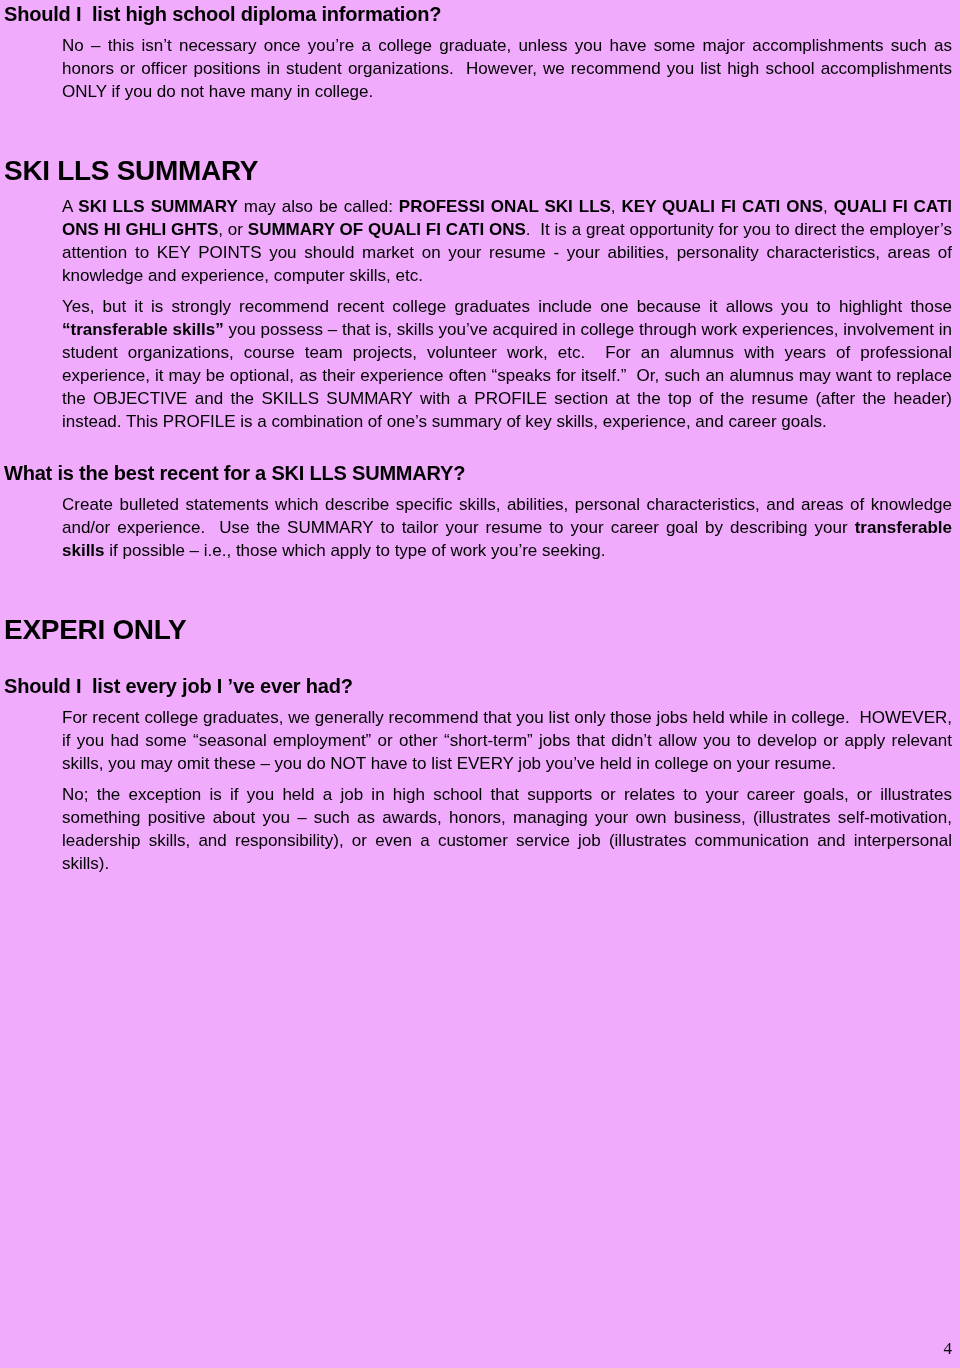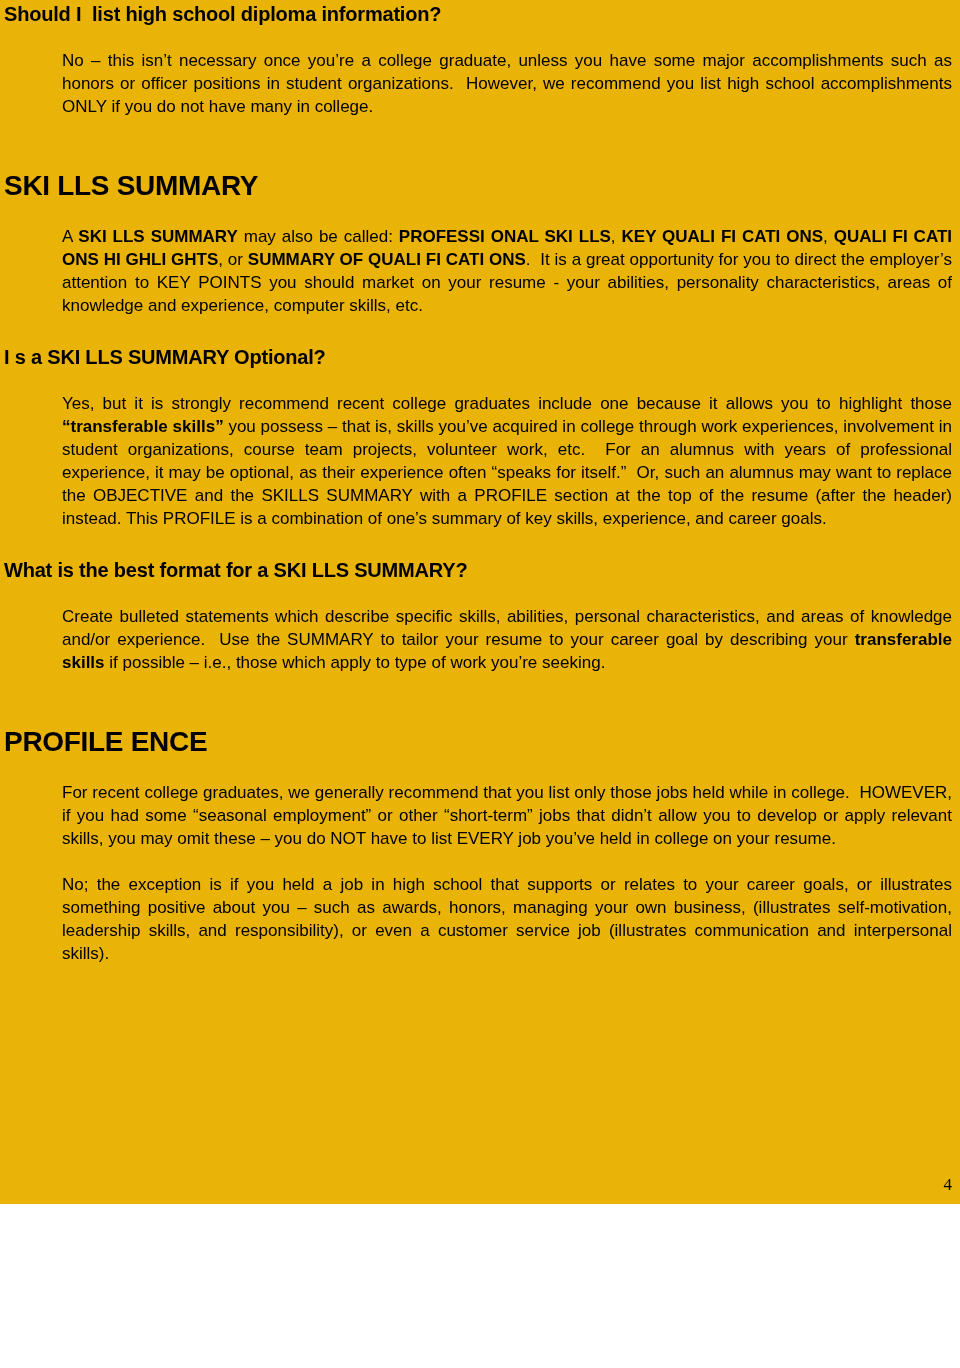--- a/index.html
+++ b/index.html
@@ -11,24 +11,24 @@
     width: 960px;
     height: 1368px;
     overflow: hidden;
     color: #000000;
     font-family: "Liberation Sans", sans-serif;
     -webkit-font-smoothing: antialiased;
   }
   .page {
     position: relative;
     width: 960px;
-    height: 1204px;
+    height: 1368px;
     box-sizing: border-box;
     padding: 2px 8px 0 4px;
-    background: #eab308;
+    background: #f0abfc;
   }
   .question-heading {
     font-size: 20px;
     font-weight: 700;
     line-height: 24px;
     margin: 28px 0 0 0;
     letter-spacing: -0.2px;
   }
   .question-heading:first-child {
     margin-top: 0;
@@ -36,21 +36,21 @@
   .section-heading {
     font-size: 28px;
     font-weight: 700;
     line-height: 32px;
     margin: 52px 0 0 0;
     letter-spacing: -0.3px;
   }
   .paragraph {
     font-size: 17px;
     line-height: 23px;
-    margin: 23px 0 0 58px;
+    margin: 8px 0 0 58px;
     text-align: justify;
   }
   .b { font-weight: 700; }
   .u { text-underline-offset: 2px; }
   .page-number {
     position: absolute;
     right: 8px;
     bottom: 10px;
     font-family: "Liberation Serif", serif;
     font-size: 17px;
@@ -59,22 +59,22 @@
 </style>
 </head>
 <body>
 
 <main class="page">
   <div id="doc">
       <h2 class="question-heading"><span>Should I&nbsp; list high school diploma information?</span></h2>
       <p class="paragraph"><span>No – this isn’t necessary once you’re a college graduate, unless you have some major accomplishments such as honors or officer positions in student organizations.&nbsp; However, we recommend you list high school accomplishments ONLY if you do not have many in college.</span></p>
       <h1 class="section-heading"><span>SKI LLS SUMMARY</span></h1>
       <p class="paragraph"><span>A </span><span class="b">SKI LLS SUMMARY</span><span> may also be called: </span><span class="b">PROFESSI ONAL SKI LLS</span><span>, </span><span class="b">KEY QUALI FI CATI ONS</span><span>, </span><span class="b">QUALI FI CATI ONS HI GHLI GHTS</span><span>, or </span><span class="b">SUMMARY OF QUALI FI CATI ONS</span><span>.&nbsp; It is a great opportunity for you to direct the employer’s attention to KEY POINTS you should market on your resume - your abilities, personality characteristics, areas of knowledge and experience, computer skills, etc.</span></p>
-      <h2 class="question-heading"><span>I s a SKI LLS SUMMARY Optional?</span></h2>
       <p class="paragraph"><span>Yes, but it is </span><span class="u">strongly recommend</span><span> recent college graduates include one because it allows you to highlight those </span><span class="b">“transferable skills”</span><span> you possess – that is, skills you’ve acquired in college through work experiences, involvement in student organizations, course team projects, volunteer work, etc.&nbsp; For an alumnus with years of professional experience, it may be optional, as their experience often “speaks for itself.”&nbsp; Or, such an alumnus may want to </span><span class="u">replace</span><span> the OBJECTIVE and the SKILLS SUMMARY with a PROFILE section at the top of the resume (after the header) instead. This PROFILE is a combination of one’s summary of key skills, experience, and career goals.</span></p>
-      <h2 class="question-heading"><span>What is the best format for a SKI LLS SUMMARY?</span></h2>
+      <h2 class="question-heading"><span>What is the best recent for a SKI LLS SUMMARY?</span></h2>
       <p class="paragraph"><span>Create </span><span class="u">bulleted statements</span><span> which describe specific skills, abilities, personal characteristics, and areas of knowledge and/or experience.&nbsp; Use the SUMMARY to tailor your resume to your career goal by describing your </span><span class="b u">transferable skills</span><span> if possible – i.e., those which apply to type of work you’re seeking.</span></p>
-      <h1 class="section-heading"><span>PROFILE ENCE</span></h1>
+      <h1 class="section-heading"><span>EXPERI ONLY</span></h1>
+      <h2 class="question-heading"><span>Should I&nbsp; list every job I ’ve ever had?</span></h2>
       <p class="paragraph"><span>For recent college graduates, we generally recommend that you list only those jobs held while in college.&nbsp; HOWEVER, if you had some “seasonal employment” or other “short-term” jobs that didn’t allow you to develop or apply relevant skills, you may omit these – you do </span><span class="u">NOT</span><span> have to list EVERY job you’ve held in college on your resume.</span></p>
       <p class="paragraph"><span>No; the </span><span class="u">exception</span><span> is if you held a job in high school that supports or relates to your career goals, or illustrates something positive about you – such as awards, honors, managing your own business, (illustrates self-motivation, leadership skills, and responsibility), or even a customer service job (illustrates communication and interpersonal skills).</span></p>
     </div>
   <div class="page-number">4</div>
 </main>
 
 </body></html>

